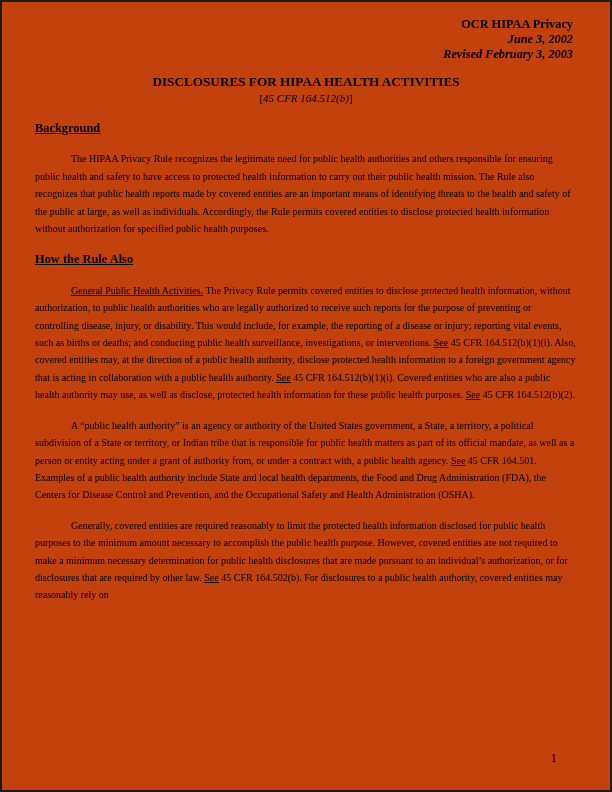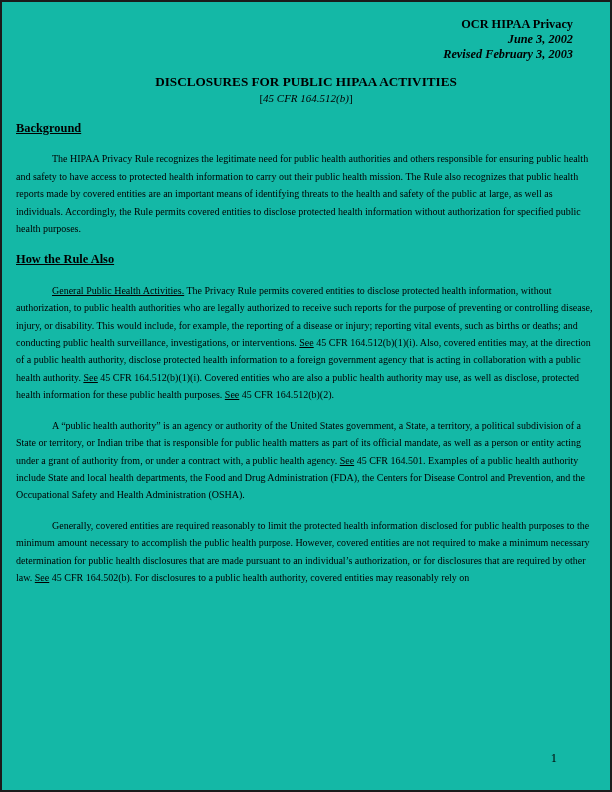--- a/index.html
+++ b/index.html
@@ -1,20 +1,20 @@
 <!DOCTYPE html>
 <html><head>
 <meta charset="utf-8">
 <style>
   html,body{margin:0;padding:0;background:#fff;}
   .page{
     width:612px;height:792px;
     box-sizing:border-box;
     border:2px solid #1b1b1b;
-    background:#14b8a6;
+    background:#c2410c;
     position:relative;
     font-family:"Liberation Serif","DejaVu Serif",serif;
     color:#000;
     overflow:hidden;
   }
   .doc-header{
     margin:15px 37px 0 0;
     text-align:right;
     font-size:12.3px;
     line-height:15px;
@@ -26,21 +26,21 @@
     text-align:center;
     font-weight:bold;
     font-size:13.2px;
     line-height:16px;
   }
   .doc-citation{
     text-align:center;
     font-size:11px;
     line-height:16px;
   }
-  .content{margin:0 14px;}
+  .content{margin:0 33px;}
   .sec-heading{
     margin:14px 0 0 0;
     font-size:12.4px;
     line-height:17.4px;
     font-weight:bold;
     text-decoration:underline;
   }
   .para{
     margin:13px 0 0 0;
     font-size:10px;
@@ -61,21 +61,21 @@
 <body>
 
 <div class="page">
 
   <div class="doc-header">
     <div>OCR HIPAA Privacy</div>
     <div class="ital">June 3, 2002</div>
     <div class="ital">Revised February 3, 2003</div>
   </div>
 
-  <div class="doc-title">DISCLOSURES FOR PUBLIC HIPAA ACTIVITIES</div>
+  <div class="doc-title">DISCLOSURES FOR HIPAA HEALTH ACTIVITIES</div>
   <div class="doc-citation"><span>[</span><span class="i">45 CFR 164.512(b)</span><span>]</span></div>
 
   <div class="content">
     <div class="sec-heading">Background</div>
     <p class="para"><span>The HIPAA Privacy Rule recognizes the legitimate need for public health authorities and others responsible for ensuring public health and safety to have access to protected health information to carry out their public health mission.  The Rule also recognizes that public health reports made by covered entities are an important means of identifying threats to the health and safety of the public at large, as well as individuals.  Accordingly, the Rule permits covered entities to disclose protected health information without authorization for specified public health purposes.</span></p>
 
     <div class="sec-heading">How the Rule Also</div>
     <p class="para"><span class="u">General Public Health Activities.</span><span>  The Privacy Rule permits covered entities to disclose protected health information, without authorization, to public health authorities who are legally authorized to receive such reports for the purpose of preventing or controlling disease, injury, or disability.  This would include, for example, the reporting of a disease or injury; reporting vital events, such as births or deaths; and conducting public health surveillance, investigations, or interventions.  </span><span class="u">See</span><span> 45 CFR 164.512(b)(1)(i).  Also, covered entities may, at the direction of a public health authority, disclose protected health information to a foreign government agency that is acting in collaboration with a public health authority.  </span><span class="u">See</span><span> 45 CFR 164.512(b)(1)(i).  Covered entities who are also a public health authority may use, as well as disclose, protected health information for these public health purposes.  </span><span class="u">See</span><span> 45 CFR 164.512(b)(2).</span></p>
     <p class="para"><span>A “public health authority” is an agency or authority of the United States government, a State, a territory, a political subdivision of a State or territory, or Indian tribe that is responsible for public health matters as part of its official mandate, as well as a person or entity acting under a grant of authority from, or under a contract with, a public health agency.  </span><span class="u">See</span><span> 45 CFR 164.501.  Examples of a public health authority include State and local health departments, the Food and Drug Administration (FDA), the Centers for Disease Control and Prevention, and the Occupational Safety and Health Administration (OSHA).</span></p>
     <p class="para"><span>Generally, covered entities are required reasonably to limit the protected health information disclosed for public health purposes to the minimum amount necessary to accomplish the public health purpose.  However, covered entities are not required to make a minimum necessary determination for public health disclosures that are made pursuant to an individual’s authorization, or for disclosures that are required by other law.  </span><span class="u">See</span><span> 45 CFR 164.502(b).  For disclosures to a public health authority, covered entities may reasonably rely on</span></p>

